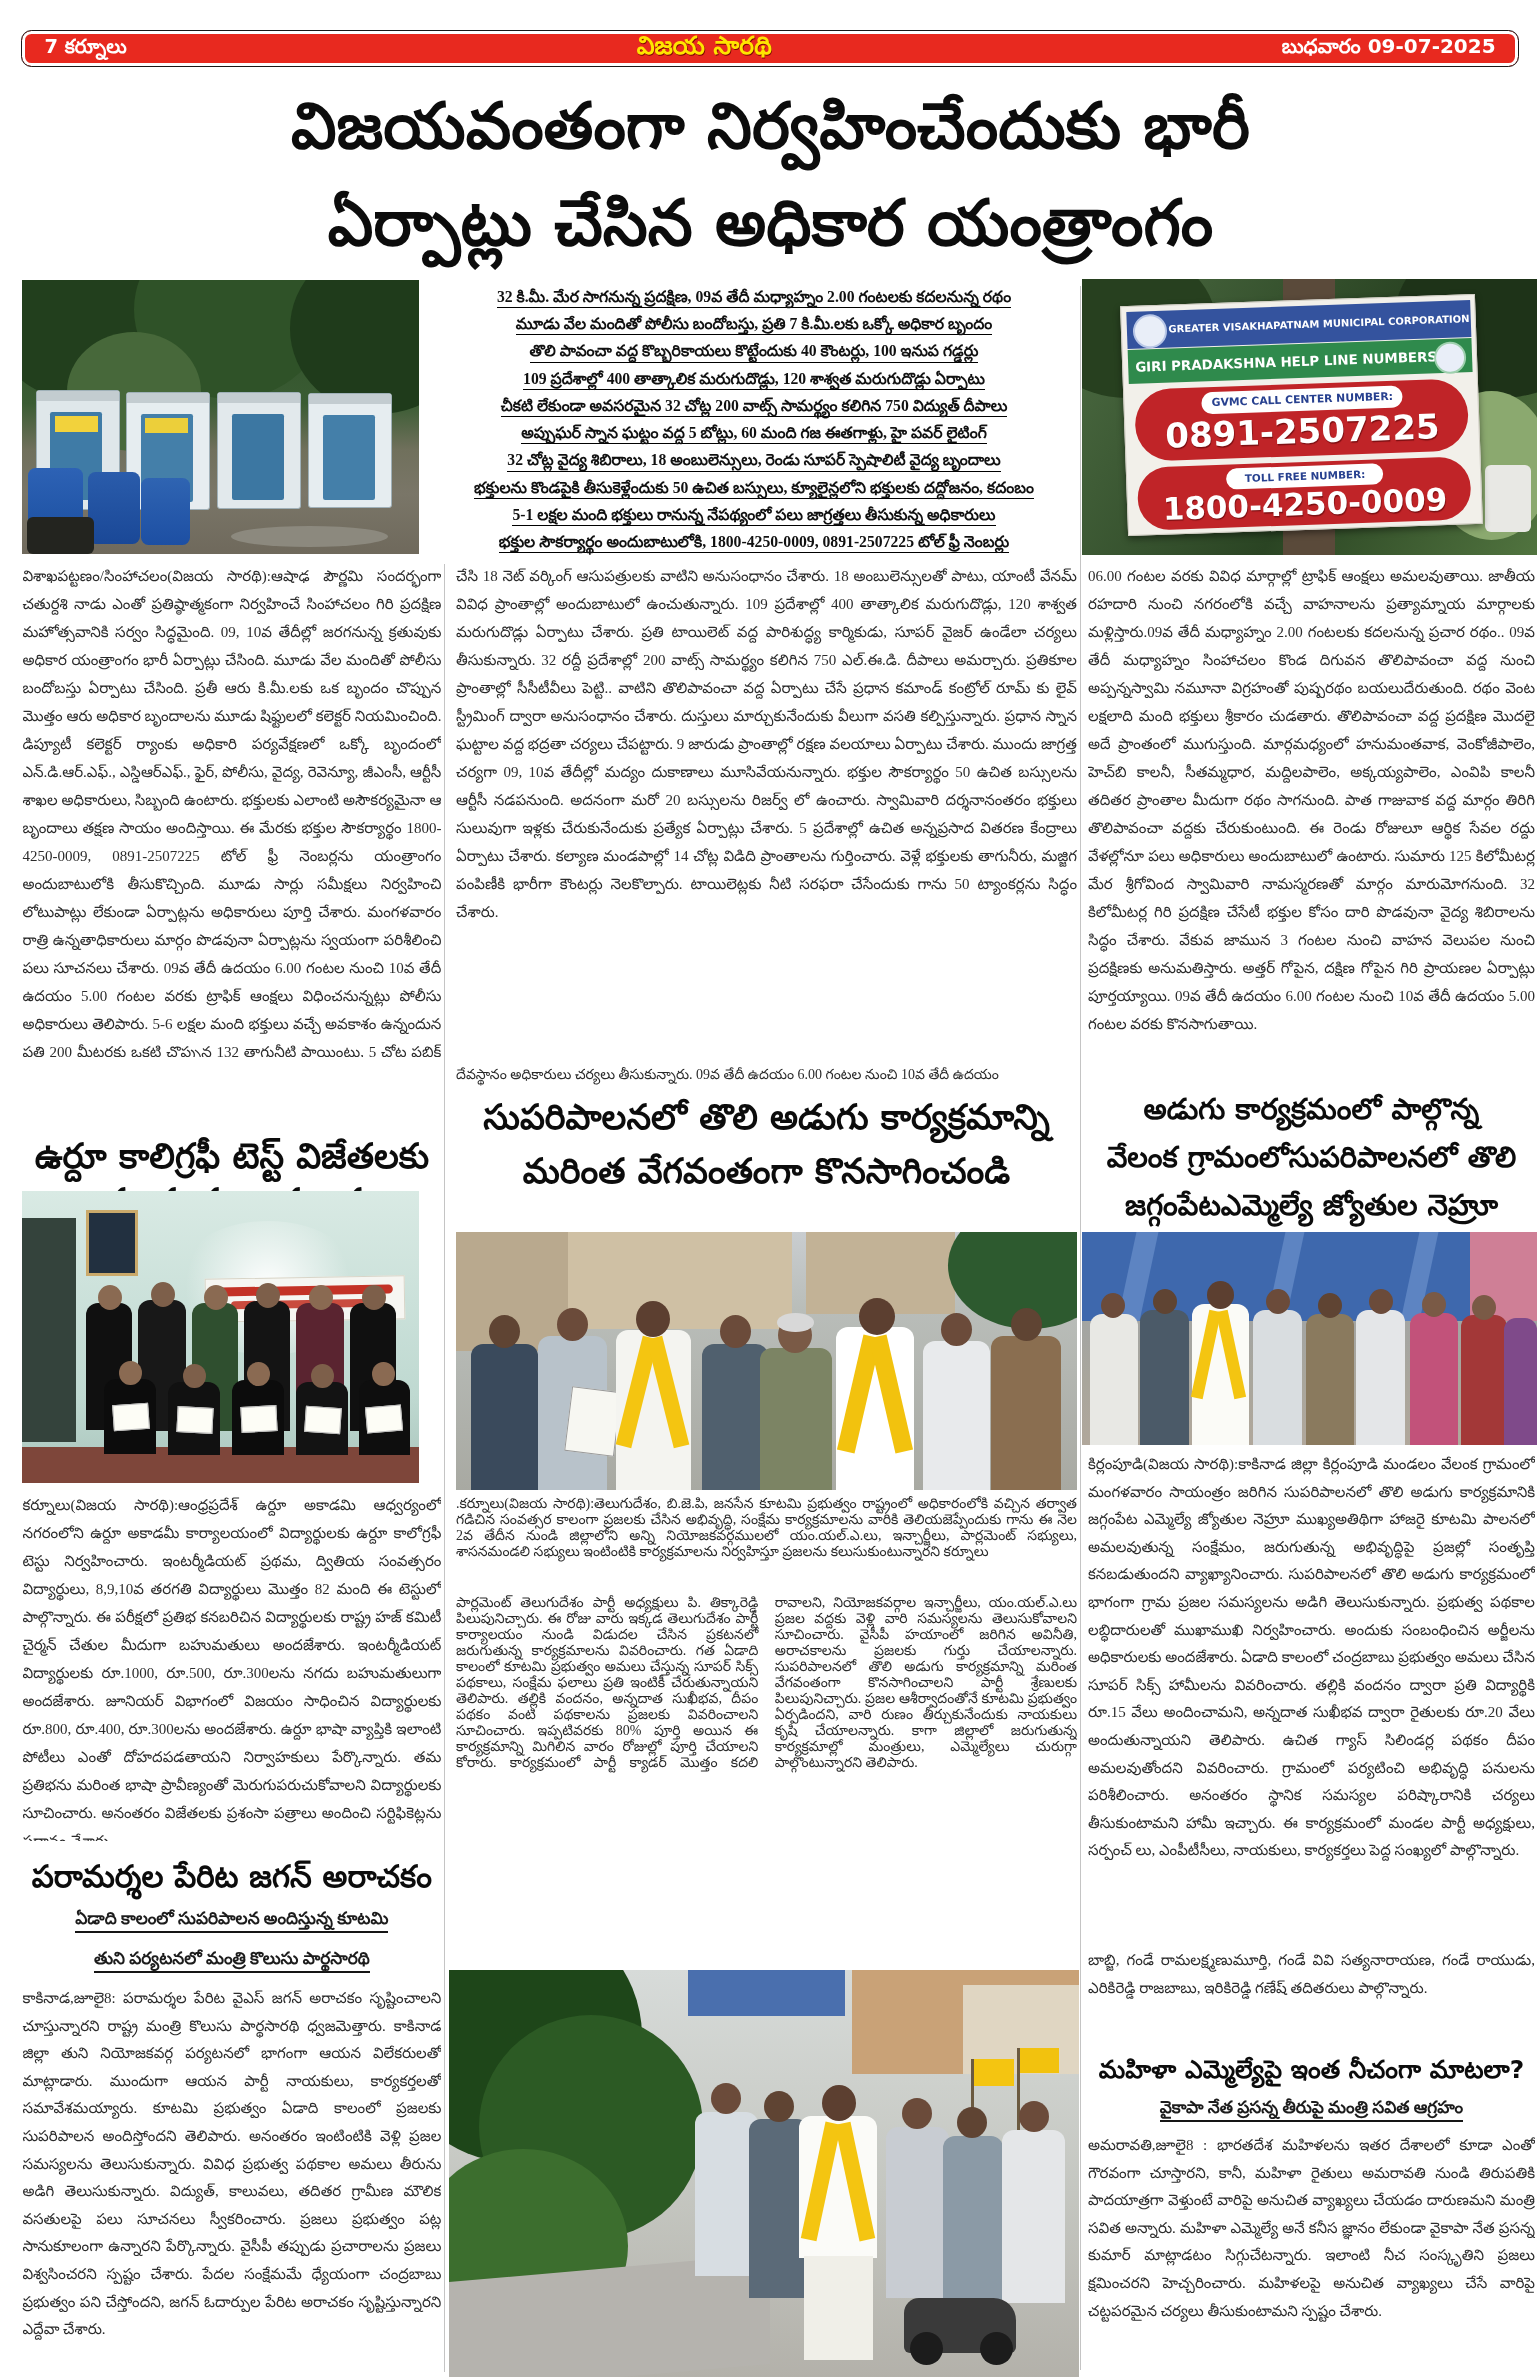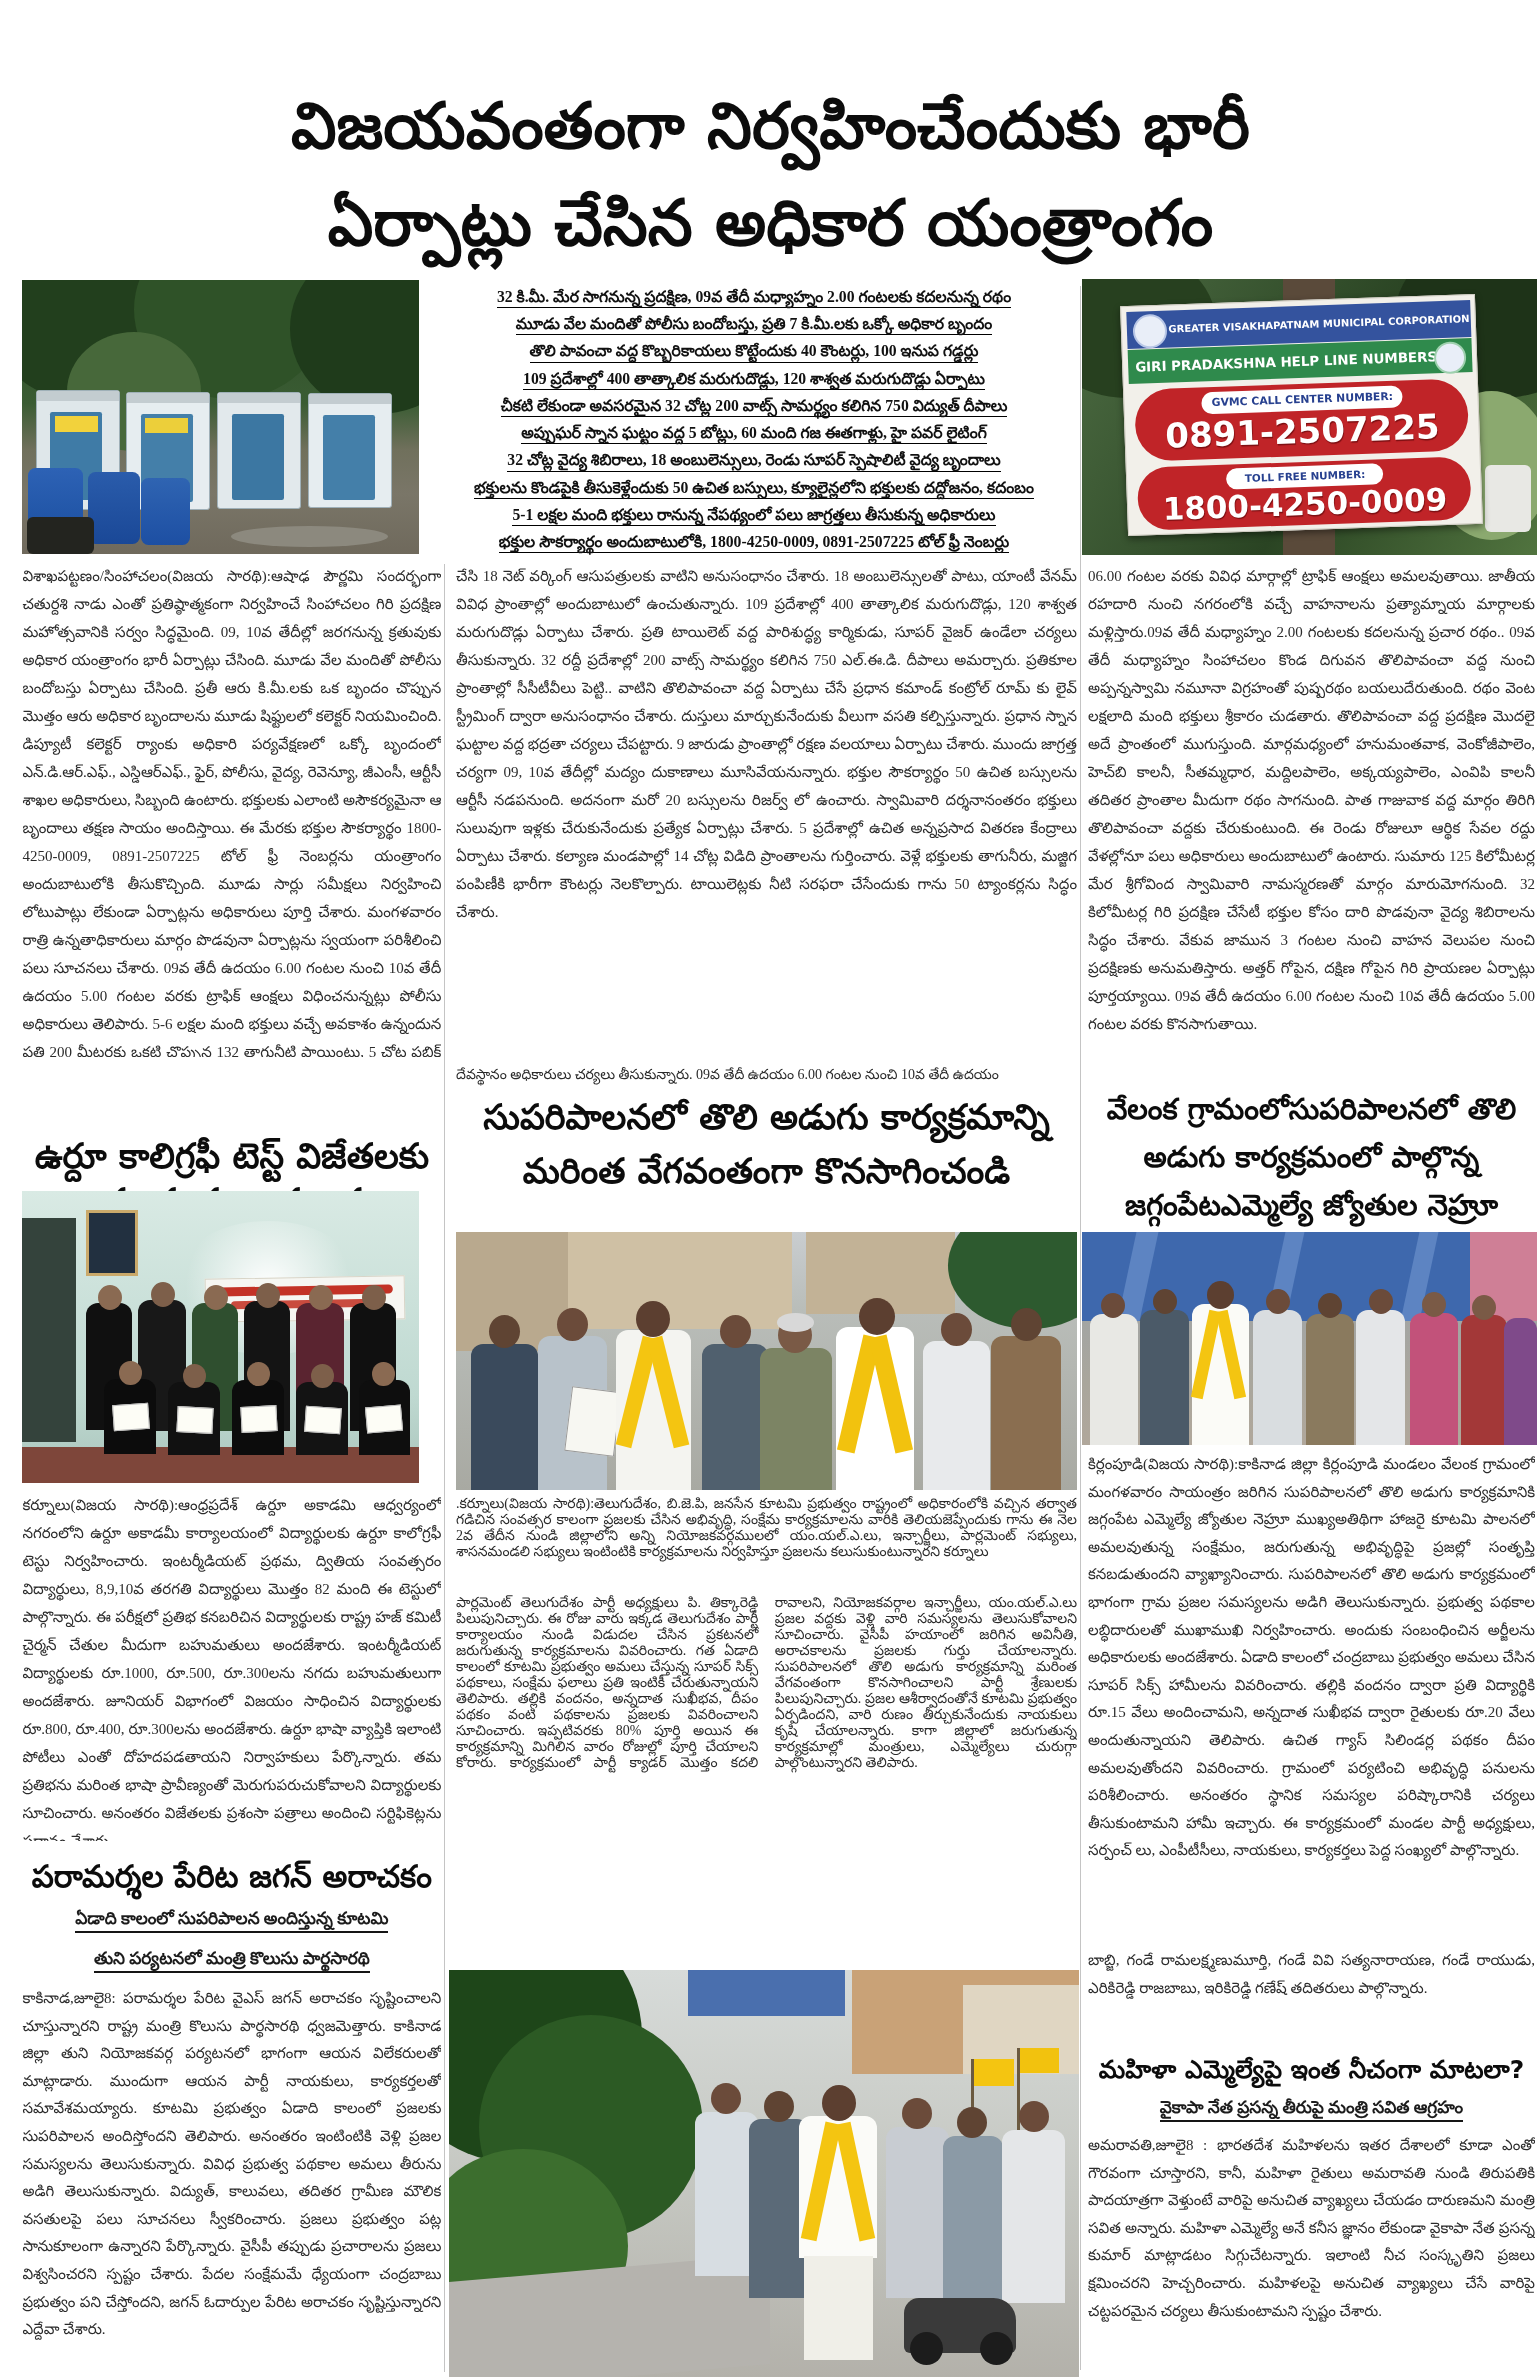--- a/index.html
+++ b/index.html
@@ -30,20 +30,25 @@
   .pill{position:absolute;background:#fff;border-radius:15px;display:flex;align-items:center;justify-content:center;
         font-family:"DejaVu Sans",sans-serif;font-weight:700;color:#27408f}
   .rednum{position:absolute;width:100%;text-align:center;color:#ffffff;font-family:"DejaVu Sans",sans-serif;
           font-weight:800;text-shadow:0.7px 1.5px 0.7px #7e1013}
 </style>
 </head>
 <body>
 
 <div id="sheet">
 
+  <div class="abs masthead" style="left:21px;top:30px;width:1498px;height:37px">
+    <span class="pg">7 కర్నూలు</span>
+    <span class="paper">విజయ సారథి</span>
+    <span class="dt">బుధవారం  09-07-2025</span>
+  </div>
 
   <div class="abs hxl center" style="left:0;top:78px;width:1541px;font-size:64px;line-height:97px">
     <div class="nowrap">విజయవంతంగా నిర్వహించేందుకు భారీ</div>
     <div class="nowrap">ఏర్పాట్లు చేసిన అధికార యంత్రాంగం</div>
   </div>
 
   <div class="vrule" style="left:444px;top:564px;height:1808px"></div>
   <div class="vrule" style="left:1080px;top:286px;height:2084px"></div>
 
   <div class="ph" style="left:22.4px;top:280px;width:397px;height:274px;background:linear-gradient(#2c4a27 0%,#3a5c33 45%,#70705c 62%,#7a7668 78%,#6f695c 100%)">
@@ -238,22 +243,22 @@
     <div class="fg" style="left:494px;top:166px;width:60px;height:164px;background:#8b9aa6"></div>
     <div class="hd" style="left:508px;top:137px;width:30px;height:31px;background:#5f4433"></div>
     <div class="fg" style="left:553px;top:160px;width:63px;height:173px;background:#e4e6e8"></div>
     <div class="hd" style="left:570px;top:131px;width:30px;height:31px;background:#6b4b3a"></div>
     <div class="abs" style="left:455px;top:328px;width:112px;height:55px;background:#3a3a3a;border-radius:15px 22.4px 6px 6px"></div>
     <div class="hd" style="left:461px;top:362px;width:33px;height:33px;background:#1c1c1c"></div>
     <div class="hd" style="left:531px;top:362px;width:33px;height:33px;background:#1c1c1c"></div>
   </div>
 
   <div class="abs hxl center" style="left:1088px;top:1085px;width:447px;font-size:29px;line-height:48px">
+    <div class="nowrap">అడుగు కార్యక్రమంలో పాల్గొన్న</div>
     <div class="nowrap">వేలంక గ్రామంలోసుపరిపాలనలో తొలి</div>
-    <div class="nowrap">అడుగు కార్యక్రమంలో పాల్గొన్న</div>
     <div class="nowrap">జగ్గంపేటఎమ్మెల్యే జ్యోతుల నెహ్రూ</div>
   </div>
   <div class="ph" style="left:1082px;top:1232px;width:455px;height:213px;background:linear-gradient(#9aa3ad,#a9a69c 70%,#b0a79b)">
     <div class="abs" style="left:0;top:0;width:455px;height:89px;background:#3e68ad"></div>
     <div class="abs" style="left:45px;top:0;width:22.4px;height:89px;background:#5d84c2;transform:skewX(-12deg)"></div>
     <div class="abs" style="left:194px;top:0;width:19.4px;height:89px;background:#5d84c2;transform:skewX(-12deg)"></div>
     <div class="abs" style="left:328px;top:0;width:19.4px;height:89px;background:#5d84c2;transform:skewX(-12deg)"></div>
     <div class="abs" style="left:388px;top:0;width:67px;height:89px;background:#cf7f96"></div>
 
     <div class="fg" style="left:7.5px;top:82px;width:48px;height:131px;background:#e8e8e4"></div>

